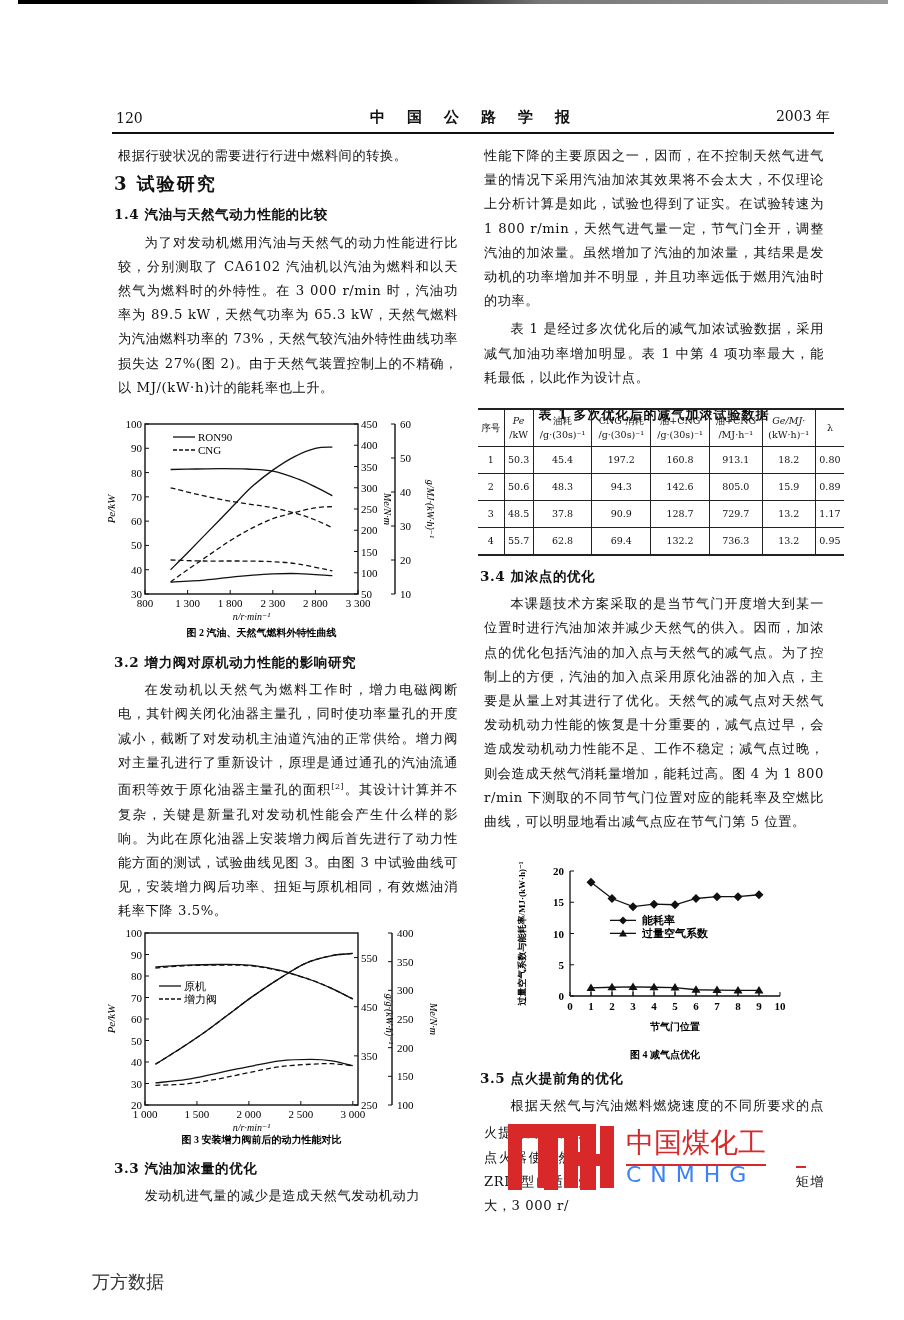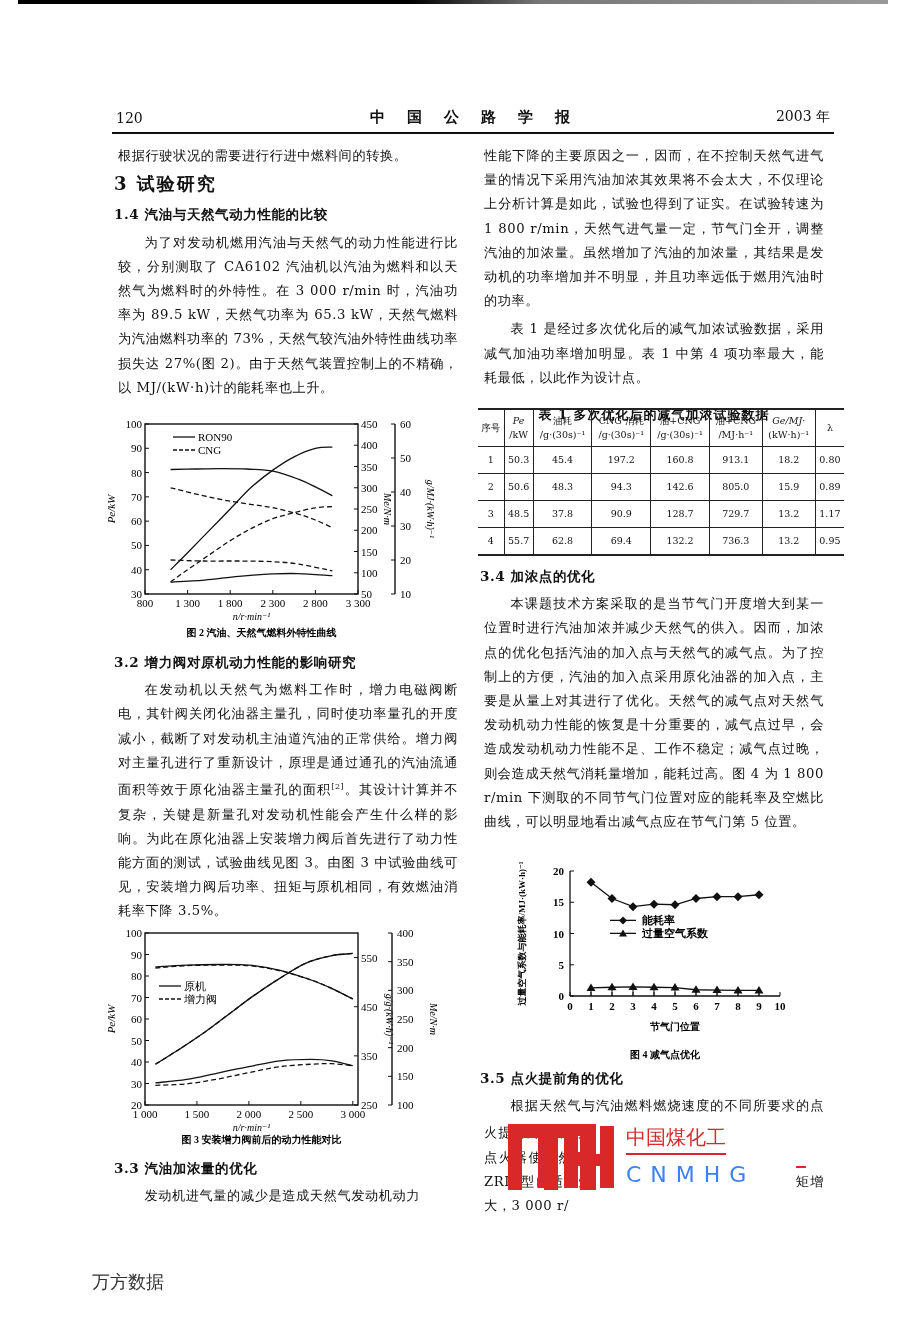--- a/index.html
+++ b/index.html
@@ -393,17 +393,17 @@
   <div style="position:absolute;left:88px;top:0;width:230px;height:44px;background:#fff;"></div>
   <div style="position:absolute;left:88px;top:44px;width:200px;height:24px;background:#fff;"></div>
   <svg width="110" height="70" style="position:absolute;left:0;top:0;">
     <rect x="0" y="4" width="14" height="62" fill="#d9282a"></rect>
     <rect x="0" y="4" width="56" height="12" fill="#d9282a"></rect>
     <rect x="30" y="4" width="14" height="62" fill="#d9282a"></rect>
     <rect x="56" y="4" width="14" height="62" fill="#d9282a"></rect>
     <rect x="56" y="32" width="50" height="12" fill="#d9282a"></rect>
     <rect x="92" y="4" width="14" height="62" fill="#d9282a"></rect>
   </svg>
-  <div style="position:absolute;left:118px;top:2px;font-size:20px;color:#d9282a;font-family:'DejaVu Sans',sans-serif;border-bottom:2px solid #d9282a;padding-bottom:2px;">中国煤化工</div>
+  <div style="position:absolute;left:118px;top:2px;font-size:28px;color:#d9282a;font-family:'DejaVu Sans',sans-serif;border-bottom:2px solid #d9282a;padding-bottom:2px;">中国煤化工</div>
   <div style="position:absolute;left:118px;top:40px;font-size:22px;letter-spacing:9px;color:#3b82f6;font-family:'DejaVu Sans',sans-serif;">CNMHG</div>
 </div>
 
 <div class="foot">万方数据</div>
 
 </body></html>

